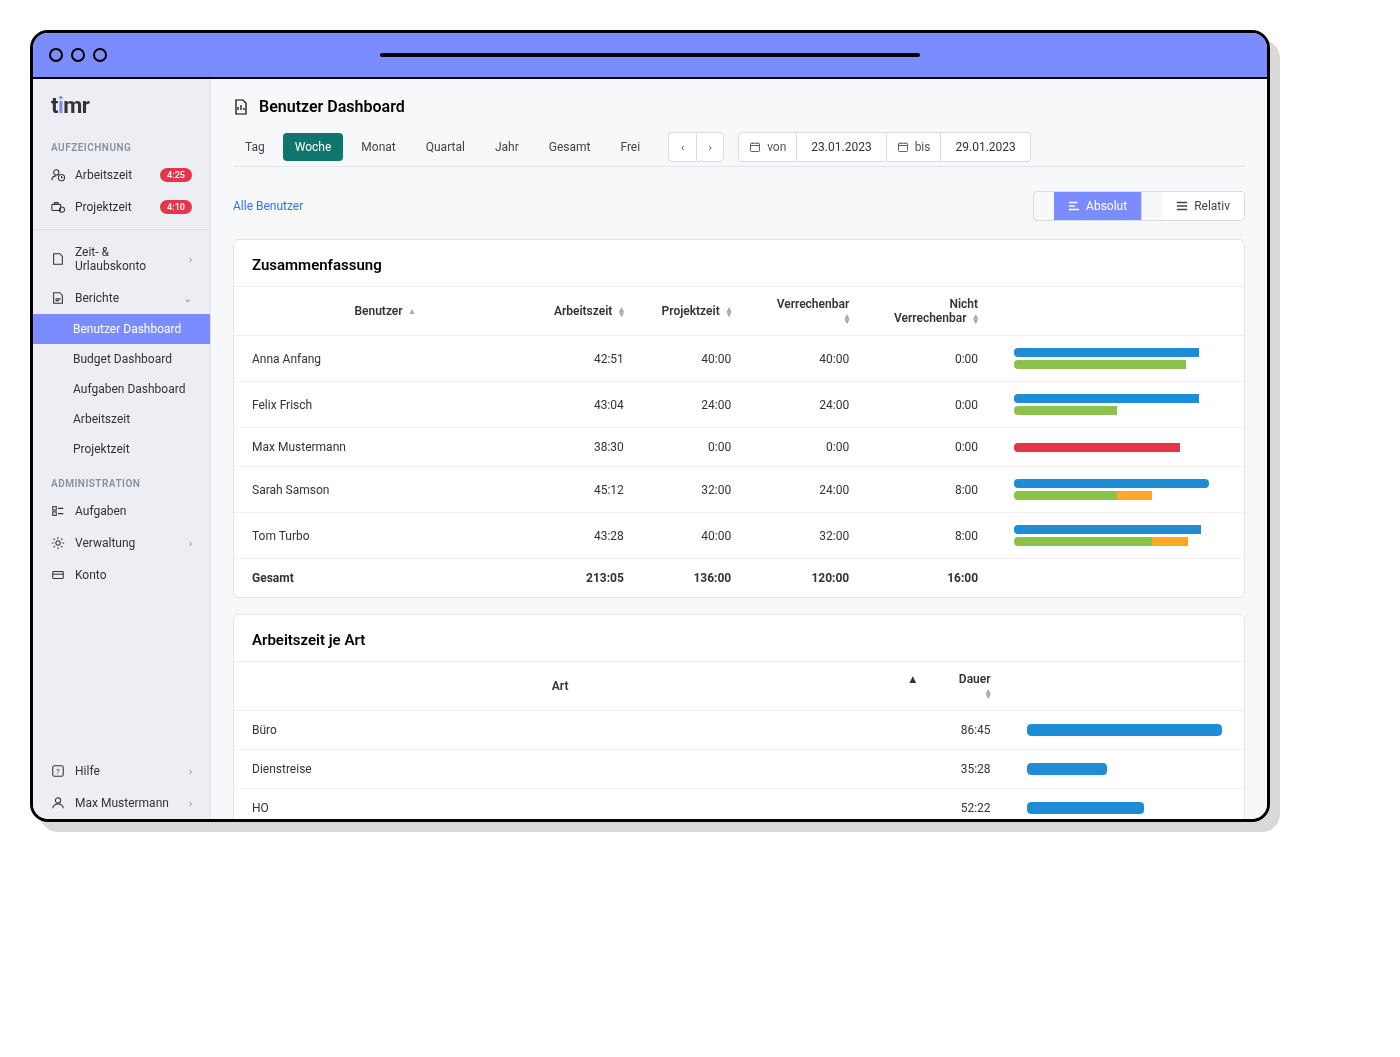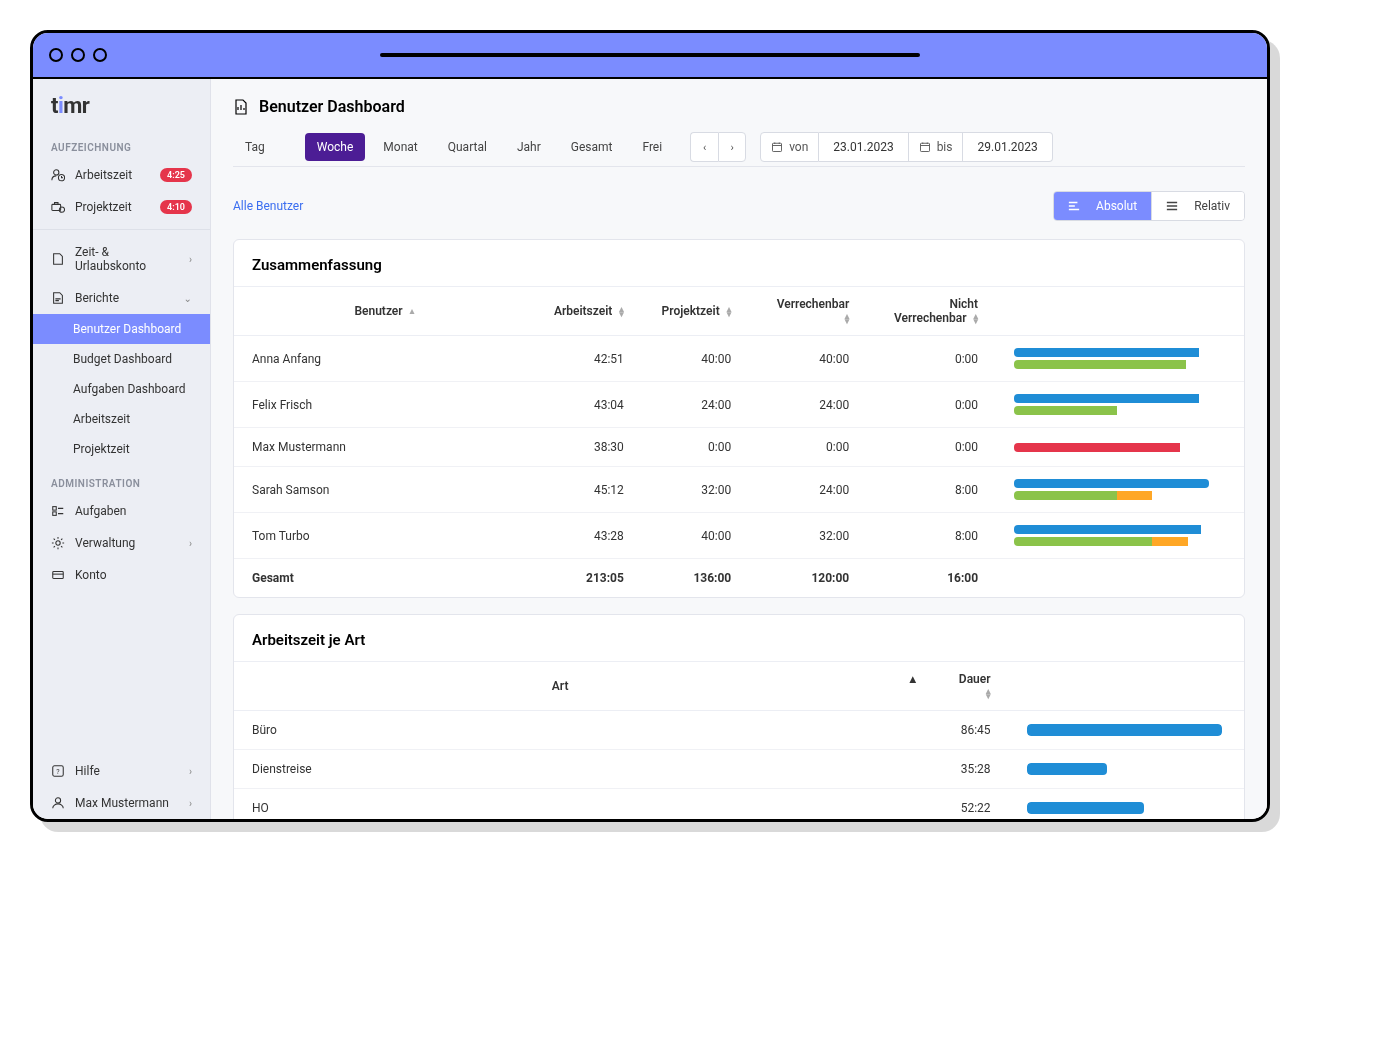--- a/index.html
+++ b/index.html
@@ -27,36 +27,36 @@
 .spacer { flex: 1; }
 
 .main { flex: 1; background: #f7f8fa; overflow-y: auto; padding: 0; }
 .page-header { padding: 18px 22px 10px; }
 .page-title-row { display: flex; align-items: center; gap: 10px; font-size: 16px; font-weight: 600; margin-bottom: 16px; }
 .page-title-row .ico { width: 16px; height: 16px; }
 
 .toolbar { display: flex; align-items: center; gap: 6px; flex-wrap: wrap; padding-bottom: 4px; border-bottom: 1px solid #e3e5ec; }
 .seg button, .period-btn { background: #fff; border: 1px solid #d8dbe3; font-size: 12px; padding: 7px 12px; cursor: pointer; color: #444; }
 .period-btn { border: none; background: transparent; padding: 7px 12px; border-radius: 4px; }
-.period-btn.active { background: #4c1d95; color: #fff; margin-left: 22px; }
+.period-btn.active { background: #0f766e; color: #fff; }
 .nav-arrows { display: flex; margin-left: 10px; }
 .nav-arrows button { background: #fff; border: 1px solid #d8dbe3; width: 28px; height: 30px; cursor: pointer; font-size: 11px; color: #555; }
 .nav-arrows button:first-child { border-radius: 4px 0 0 4px; border-right: none; }
 .nav-arrows button:last-child { border-radius: 0 4px 4px 0; }
 .date-group { display: flex; margin-left: 8px; }
 .date-lbl { background: #fff; border: 1px solid #d8dbe3; padding: 7px 10px; font-size: 12px; color: #555; display: flex; align-items: center; gap: 6px; }
 .date-val { background: #fff; border: 1px solid #d8dbe3; border-left: none; padding: 7px 14px; font-size: 12px; color: #333; }
 .date-group .date-lbl:first-child { border-radius: 4px 0 0 4px; }
 .date-group .date-val + .date-lbl { border-left: none; }
 .date-group > :last-child { border-radius: 0 4px 4px 0; }
 
 .filters-row { display: flex; align-items: center; justify-content: space-between; padding: 14px 22px 10px; }
 .link { color: #3b6ef0; font-size: 12px; cursor: pointer; }
 .view-toggle { display: flex; border: 1px solid #d8dbe3; border-radius: 4px; overflow: hidden; }
-.view-toggle button { background: #fff; border: none; padding: 7px 14px; font-size: 12px; cursor: pointer; display: flex; align-items: center; gap: 16px; color: #444; }
+.view-toggle button { background: #fff; border: none; padding: 7px 14px; font-size: 12px; cursor: pointer; display: flex; align-items: center; gap: 6px; color: #444; margin-left: 20px; }
 .view-toggle button.active { background: #7b8cff; color: #fff; }
 .view-toggle button:first-child { border-right: 1px solid #d8dbe3; }
 
 .card { background: #fff; border: 1px solid #e3e5ec; border-radius: 6px; margin: 8px 22px 16px; }
 .card-title { font-size: 15px; font-weight: 600; padding: 16px 18px 12px; }
 table { width: 100%; border-collapse: collapse; font-size: 12px; }
 th { text-align: center; font-weight: 600; padding: 10px 18px; border-top: 1px solid #eceef4; border-bottom: 1px solid #eceef4; color: #333; }
 th.num, td.num { text-align: right; }
 td { padding: 12px 18px; border-bottom: 1px solid #f0f1f5; color: #333; }
 tr.total td { font-weight: 700; border-bottom: none; }

